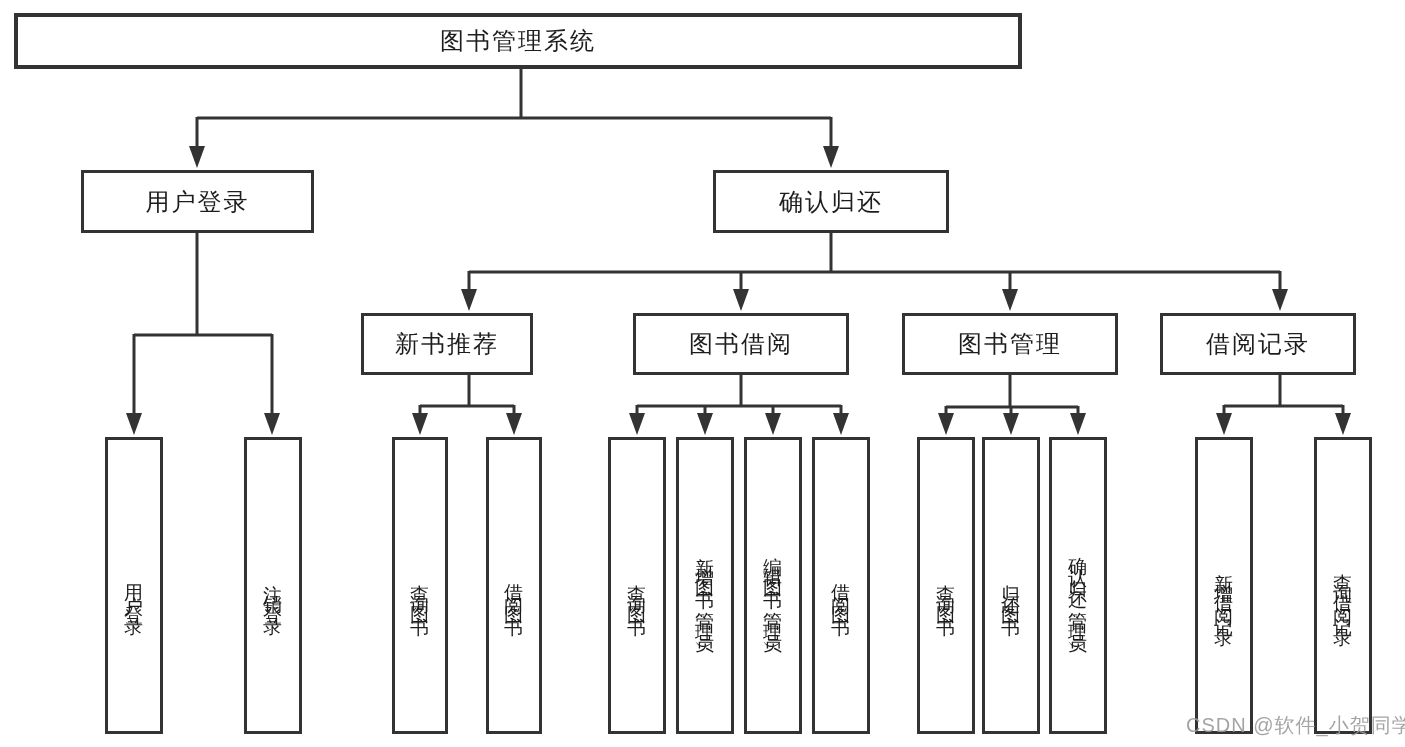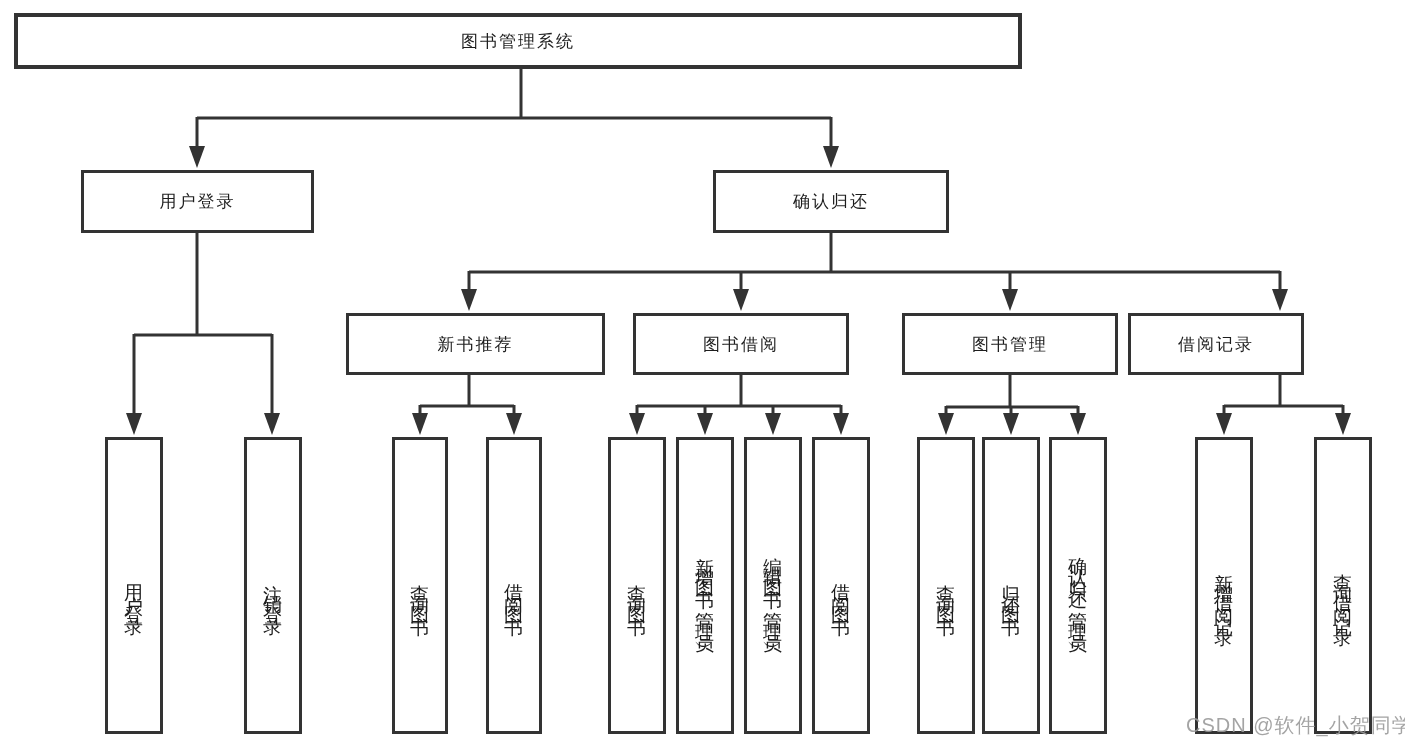--- a/index.html
+++ b/index.html
@@ -17,21 +17,21 @@
     box-sizing: border-box;
     border: 3px solid #333333;
     background: #ffffff;
     color: #1d1d1d;
     display: flex;
     align-items: center;
     justify-content: center;
     text-align: center;
   }
   .node.root { border-width: 4px; font-size: 21px; letter-spacing: 2px; }
-  .node.h { font-size: 17px; letter-spacing: 2px; }
+  .node.h { font-size: 24px; letter-spacing: 2px; }
   .node.v {
     writing-mode: vertical-rl;
     text-orientation: mixed;
     font-size: 19px;
     letter-spacing: 11px;
     line-height: 1;
     padding-top: 11px; 
   }
   .watermark {
     position: absolute;
@@ -117,24 +117,24 @@
       <path d="M1224 435 L1216 413 L1232 413 Z"></path>
       <path d="M1343 435 L1335 413 L1351 413 Z"></path>
     </g>
   </svg>
 
   <div class="node root h" style="left:14px; top:13px; width:1008px; height:56px">图书管理系统</div>
 
   <div class="node h" style="left:81px; top:170px; width:233px; height:63px">用户登录</div>
   <div class="node h" style="left:713px; top:170px; width:236px; height:63px">确认归还</div>
 
-  <div class="node h" style="left:346px; top:313px; width:259px; height:62px">新书推荐</div>
+  <div class="node h" style="left:361px; top:313px; width:172px; height:62px">新书推荐</div>
   <div class="node h" style="left:633px; top:313px; width:216px; height:62px">图书借阅</div>
   <div class="node h" style="left:902px; top:313px; width:216px; height:62px">图书管理</div>
-  <div class="node h" style="left:1128px; top:313px; width:176px; height:62px">借阅记录</div>
+  <div class="node h" style="left:1160px; top:313px; width:196px; height:62px">借阅记录</div>
 
   <div class="node v" style="left:105px; top:437px; width:58px; height:297px">用户登录</div>
   <div class="node v" style="left:244px; top:437px; width:58px; height:297px">注销登录</div>
 
   <div class="node v" style="left:392px; top:437px; width:56px; height:297px">查询图书</div>
   <div class="node v" style="left:486px; top:437px; width:56px; height:297px">借阅图书</div>
 
   <div class="node v" style="left:608px; top:437px; width:58px; height:297px">查询图书</div>
   <div class="node v" style="left:676px; top:437px; width:58px; height:297px">新增图书（管理员）</div>
   <div class="node v" style="left:744px; top:437px; width:58px; height:297px">编辑图书（管理员）</div>

